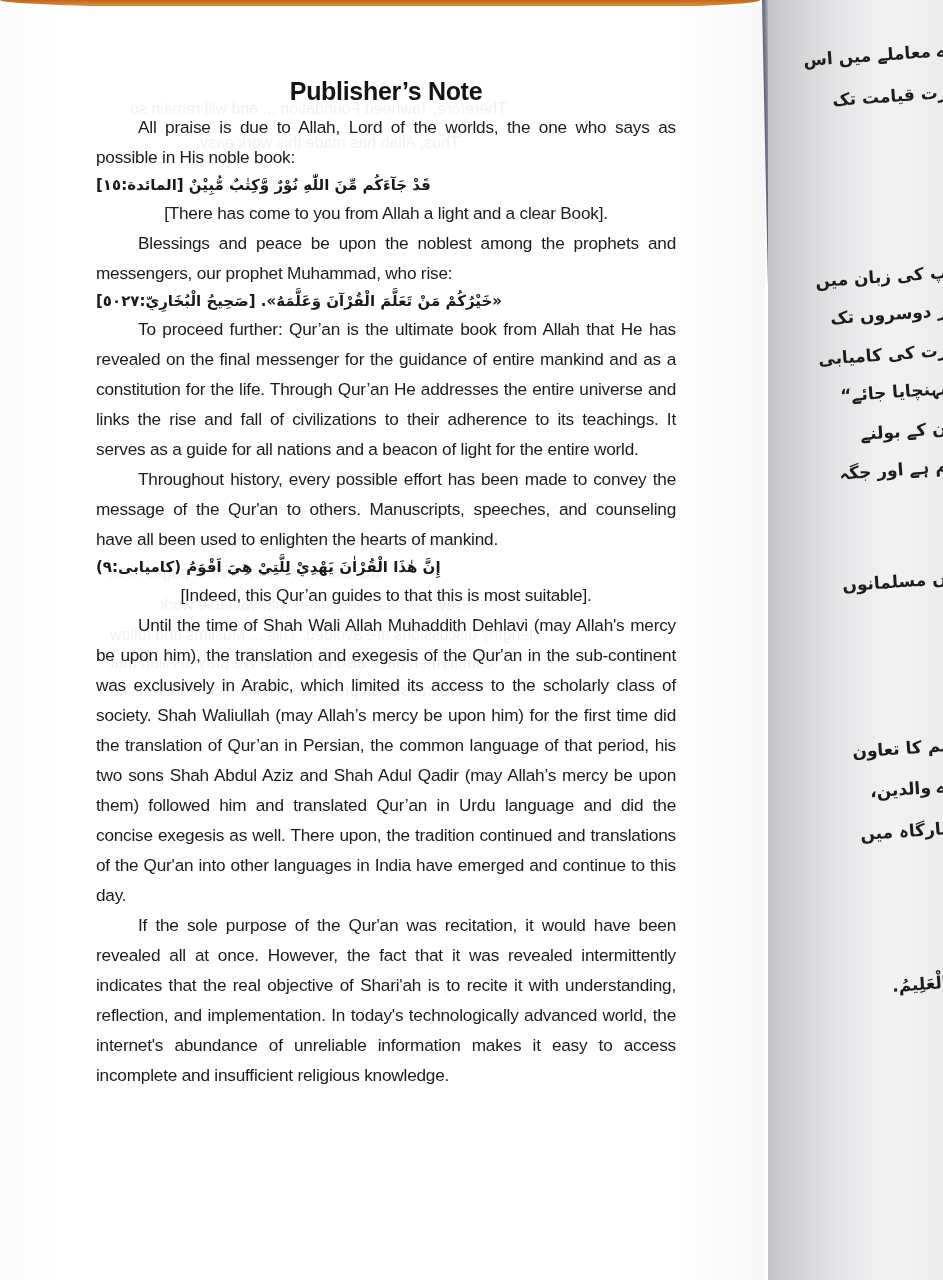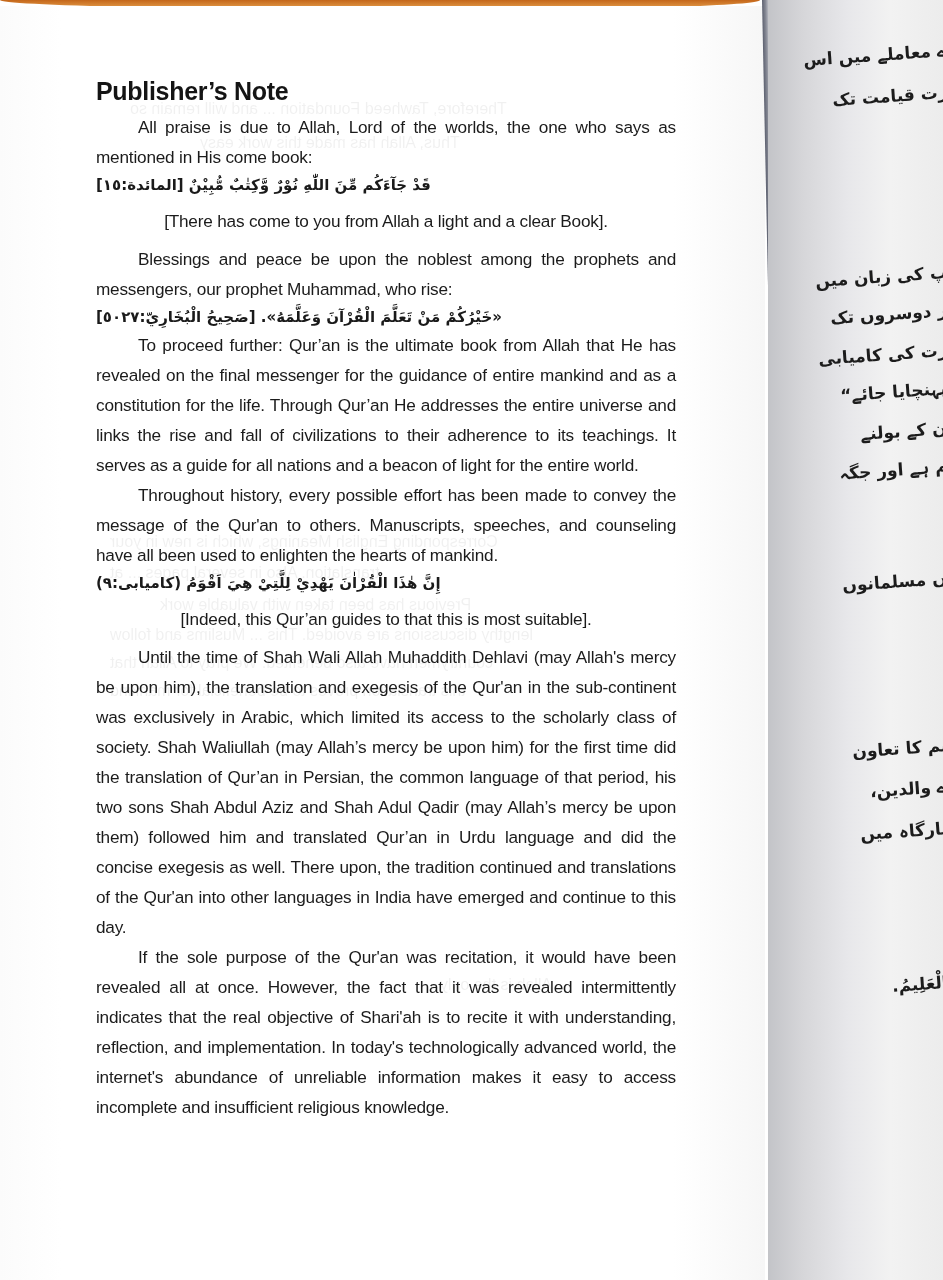--- a/index.html
+++ b/index.html
@@ -45,21 +45,21 @@
     .content {
       position: absolute;
       left: 96px;
       top: 68px;
       width: 580px;
       color: #1b1b1b;
       font-size: 17.2px;
       line-height: 30px;
     }
     .title {
-      text-align: left;
+      text-align: center;
       font-weight: bold;
       font-size: 25px;
       line-height: 34px;
       margin: 0 0 4px 0;
       letter-spacing: -0.3px;
       color: #141414;
     }
     .para {
       margin: 0;
       text-align: justify;
@@ -71,21 +71,21 @@
       direction: rtl;
       font-family: "DejaVu Sans", sans-serif;
       font-size: 15px;
       line-height: 26px;
       font-weight: bold;
       margin: 0;
       color: #1a1a1a;
     }
     .translation {
       text-align: center;
-      margin: 8px;
+      margin: 0;
       letter-spacing: -0.2px;
     }
     .urdu-line {
       position: absolute;
       right: -4px;
       direction: rtl;
       white-space: nowrap;
       font-family: "DejaVu Sans", sans-serif;
       font-size: 17px;
       font-weight: bold;
@@ -112,21 +112,21 @@
   <div class="ghost" style="left:110px;top:527px;">Corresponding English Meanings, which is new in your</div>
   <div class="ghost" style="left:110px;top:558px;">translation. Also in several pages ... at</div>
   <div class="ghost" style="left:160px;top:590px;">Previous has been taken with valuable work</div>
   <div class="ghost" style="left:110px;top:620px;">lengthy discussions are avoided. This ... Muslims and follow</div>
   <div class="ghost" style="left:110px;top:648px;">countrymen have also benefited. We pray to Allah that</div>
   <div class="ghost" style="left:110px;top:676px;">this translation proves to be beneficial for mankind</div>
   <div class="ghost" style="left:440px;top:970px;">Allah is the only</div>
 
   <div class="content">
     <h1 class="title">Publisher’s Note</h1>
-    <p class="para">All praise is due to Allah, Lord of the worlds, the one who says as mentioned in His come book:</p>
+    <p class="para">All praise is due to Allah, Lord of the worlds, the one who says as possible in His noble book:</p>
     <p class="arabic">قَدْ جَآءَكُم مِّنَ اللّٰهِ نُوْرٌ وَّكِتٰبٌ مُّبِيْنٌ [المائدة:١٥]</p>
     <p class="translation">[There has come to you from Allah a light and a clear Book].</p>
     <p class="para">Blessings and peace be upon the noblest among the prophets and messengers, our prophet Muhammad, who rise:</p>
     <p class="arabic">«خَيْرُكُمْ مَنْ تَعَلَّمَ الْقُرْآنَ وَعَلَّمَهُ». [صَحِيحُ الْبُخَارِيّ:٥٠٢٧]</p>
     <p class="para">To proceed further: Qur’an is the ultimate book from Allah that He has revealed on the final messenger for the guidance of entire mankind and as a constitution for the life. Through Qur’an He addresses the entire universe and links the rise and fall of civilizations to their adherence to its teachings. It serves as a guide for all nations and a beacon of light for the entire world.</p>
     <p class="para">Throughout history, every possible effort has been made to convey the message of the Qur'an to others. Manuscripts, speeches, and counseling have all been used to enlighten the hearts of mankind.</p>
     <p class="arabic">إِنَّ هٰذَا الْقُرْاٰنَ يَهْدِيْ لِلَّتِيْ هِيَ اَقْوَمُ (کامیابی:٩)</p>
     <p class="translation">[Indeed, this Qur’an guides to that this is most suitable].</p>
     <p class="para">Until the time of Shah Wali Allah Muhaddith Dehlavi (may Allah's mercy be upon him), the translation and exegesis of the Qur'an in the sub-continent was exclusively in Arabic, which limited its access to the scholarly class of society. Shah Waliullah (may Allah’s mercy be upon him) for the first time did the translation of Qur’an in Persian, the common language of that period, his two sons Shah Abdul Aziz and Shah Adul Qadir (may Allah’s mercy be upon them) followed him and translated Qur’an in Urdu language and did the concise exegesis as well. There upon, the tradition continued and translations of the Qur'an into other languages in India have emerged and continue to this day.</p>
     <p class="para">If the sole purpose of the Qur'an was recitation, it would have been revealed all at once. However, the fact that it was revealed intermittently indicates that the real objective of Shari'ah is to recite it with understanding, reflection, and implementation. In today's technologically advanced world, the internet's abundance of unreliable information makes it easy to access incomplete and insufficient religious knowledge.</p>

